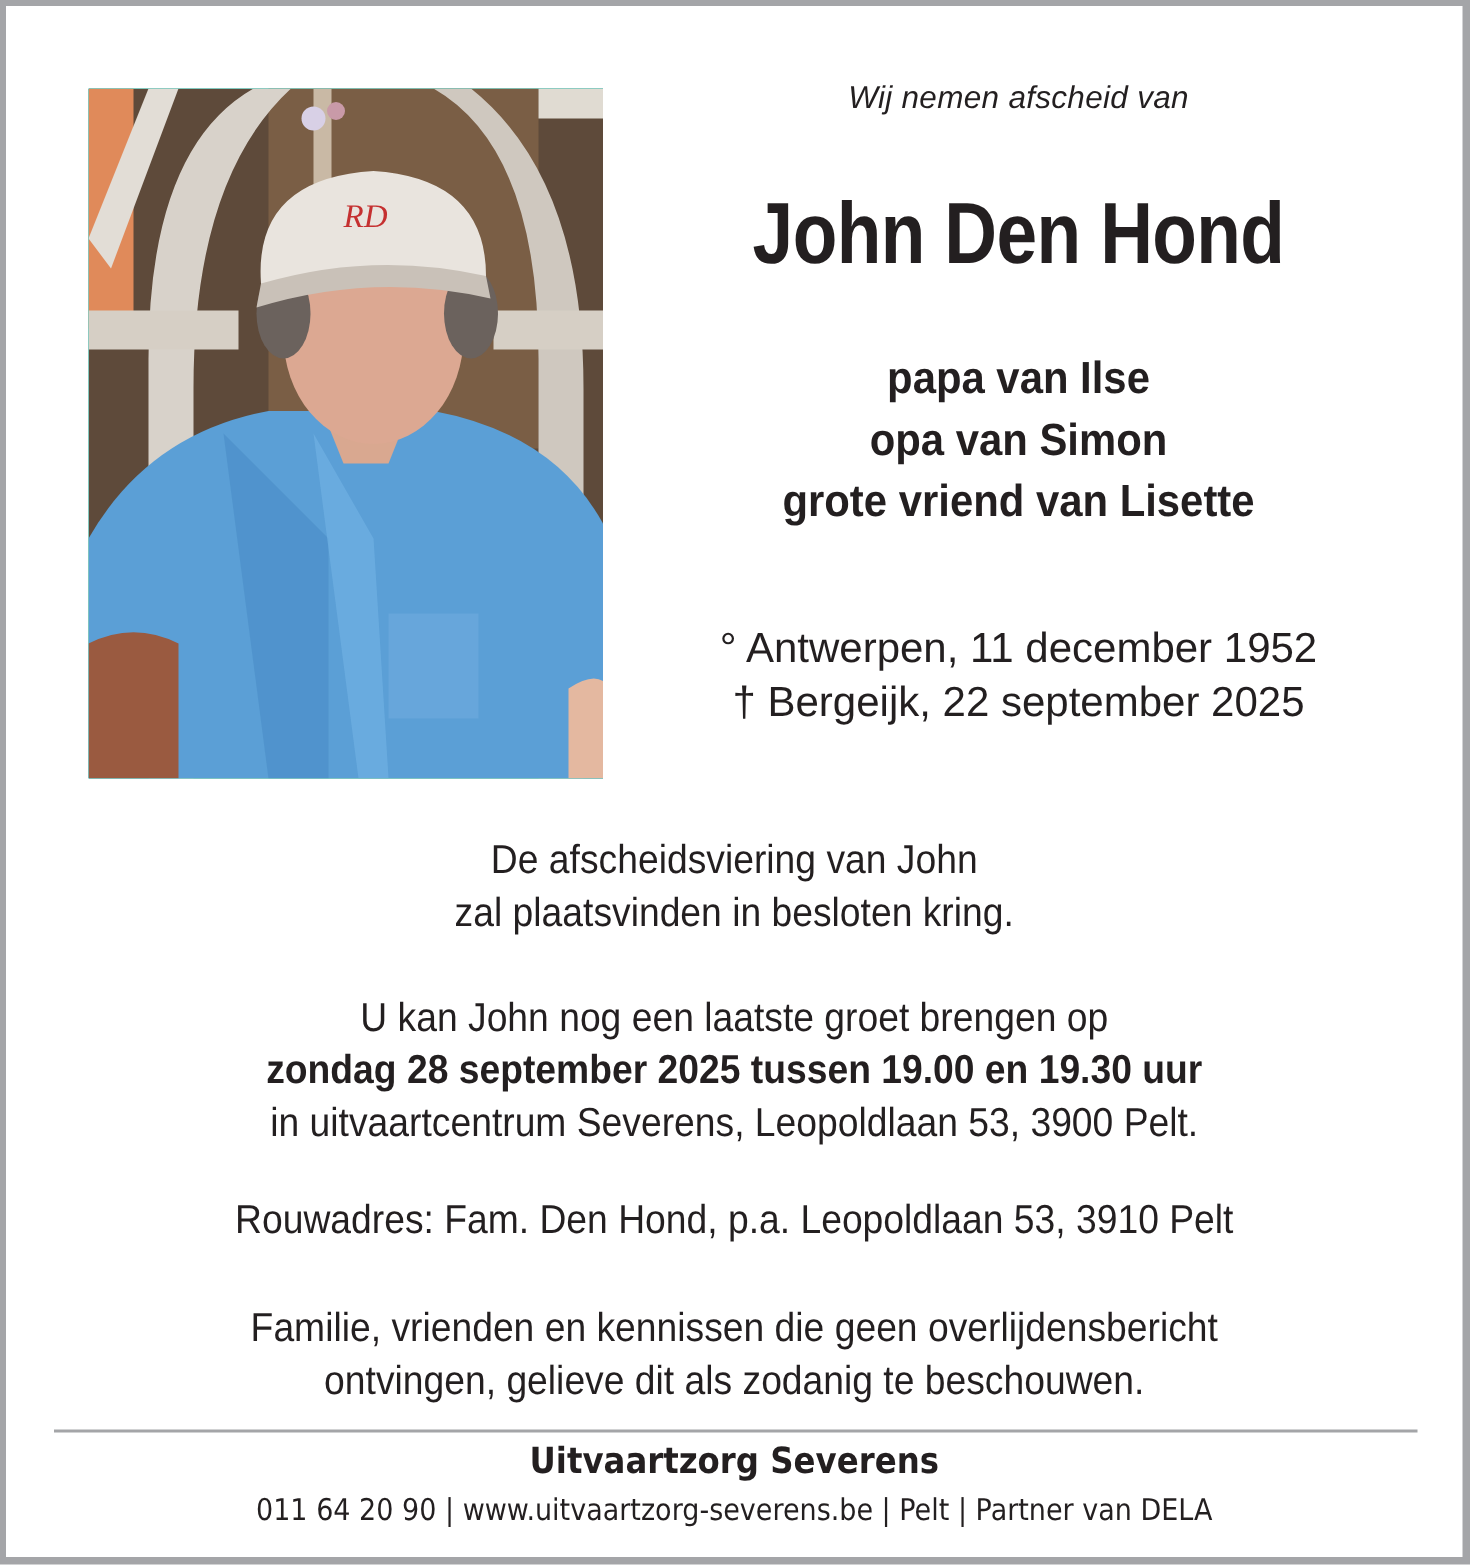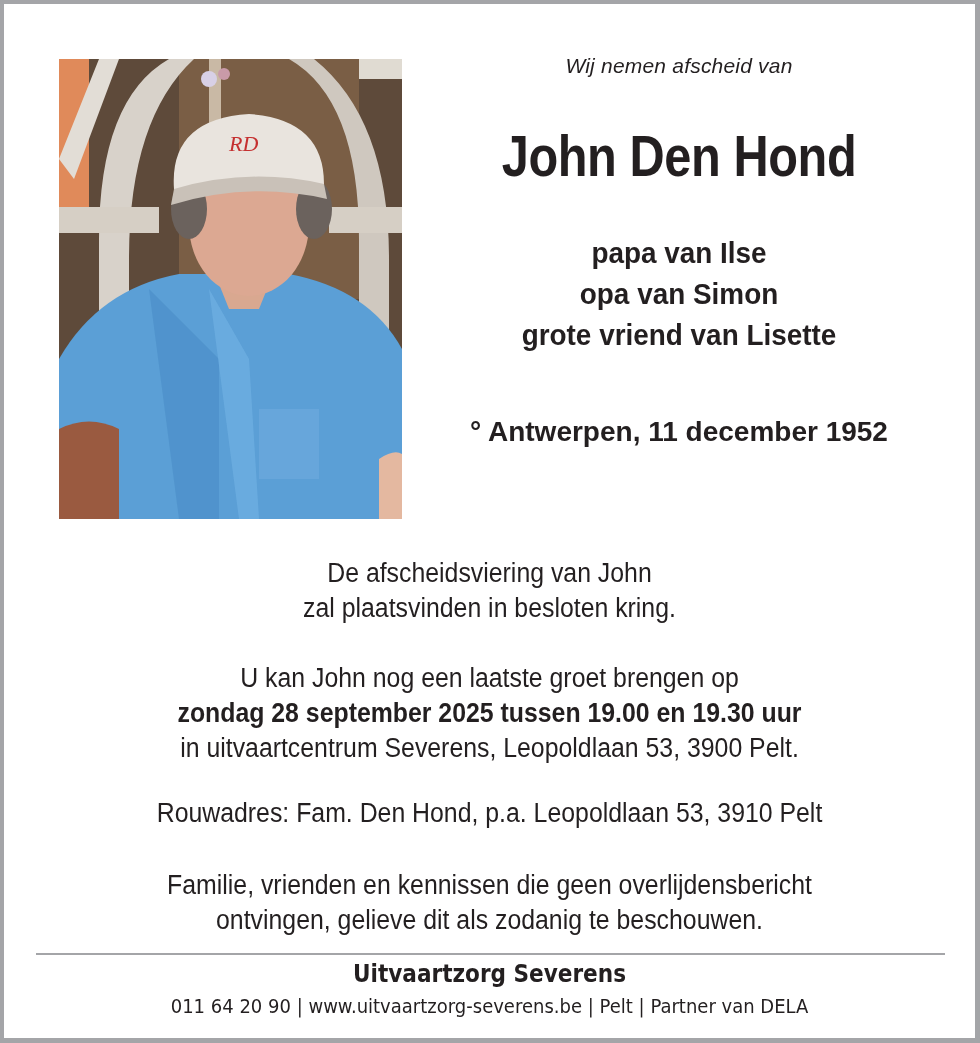--- a/index.html
+++ b/index.html
@@ -42,21 +42,21 @@
       transform: scaleX(0.84); transform-origin: center;
       letter-spacing: -0.5px;
     }
     .relations {
       position: absolute; top: 228px; left: 0; width: 100%;
       font-size: 30px; font-weight: bold; line-height: 41px;
       transform: scaleX(0.93); transform-origin: center;
     }
     .dates {
       position: absolute; top: 410px; left: 0; width: 100%;
-      font-size: 28px; line-height: 36px; font-weight: bold;
+      font-size: 28px; line-height: 36px; font-weight: normal;
     }
     .body-text {
       position: absolute; left: 0; width: 971px;
       text-align: center;
       font-size: 27px; line-height: 35px;
     }
     .ceremony { top: 552px; transform: scaleX(0.92); transform-origin: center; }
     .visit { top: 657px; transform: scaleX(0.92); transform-origin: center; }
     .visit .bold { font-weight: bold; }
     .address { top: 792px; transform: scaleX(0.92); transform-origin: center; }
@@ -128,20 +128,21 @@
   <div class="right-col">
     <div class="intro">Wij nemen afscheid van</div>
     <div class="name">John Den Hond</div>
     <div class="relations">
       <span class="line">papa van Ilse</span>
       <span class="line">opa van Simon</span>
       <span class="line">grote vriend van Lisette</span>
     </div>
     <div class="dates">
       <span class="line">° Antwerpen, 11 december 1952</span>
+      <span class="line">† Bergeijk, 22 september 2025</span>
     </div>
   </div>
 
   <div class="body-text ceremony">
     <span class="line">De afscheidsviering van John</span>
     <span class="line">zal plaatsvinden in besloten kring.</span>
   </div>
 
   <div class="body-text visit">
     <span class="line">U kan John nog een laatste groet brengen op</span>

